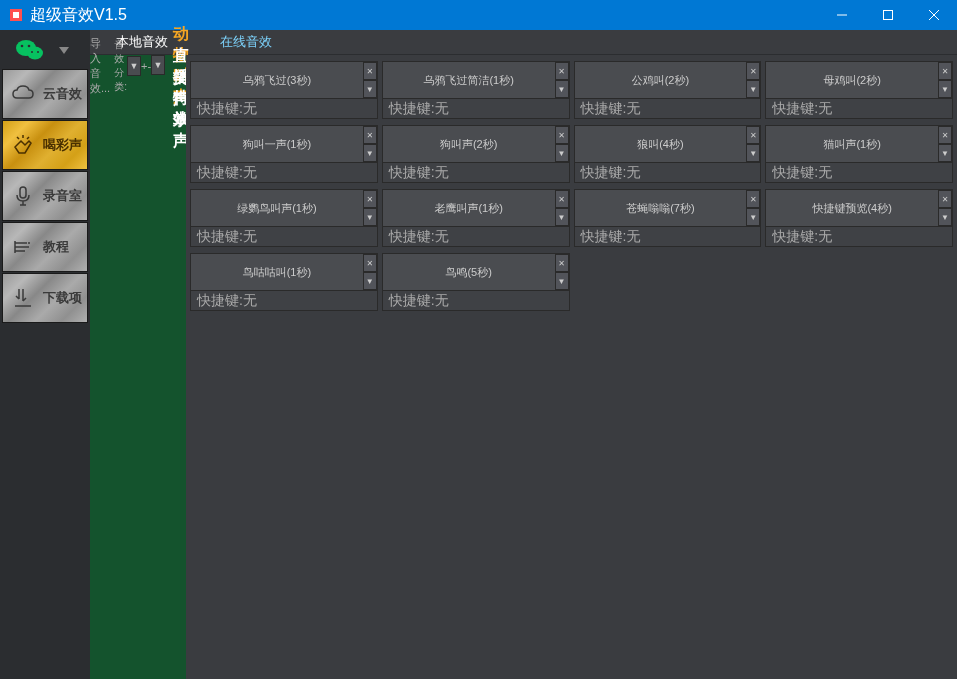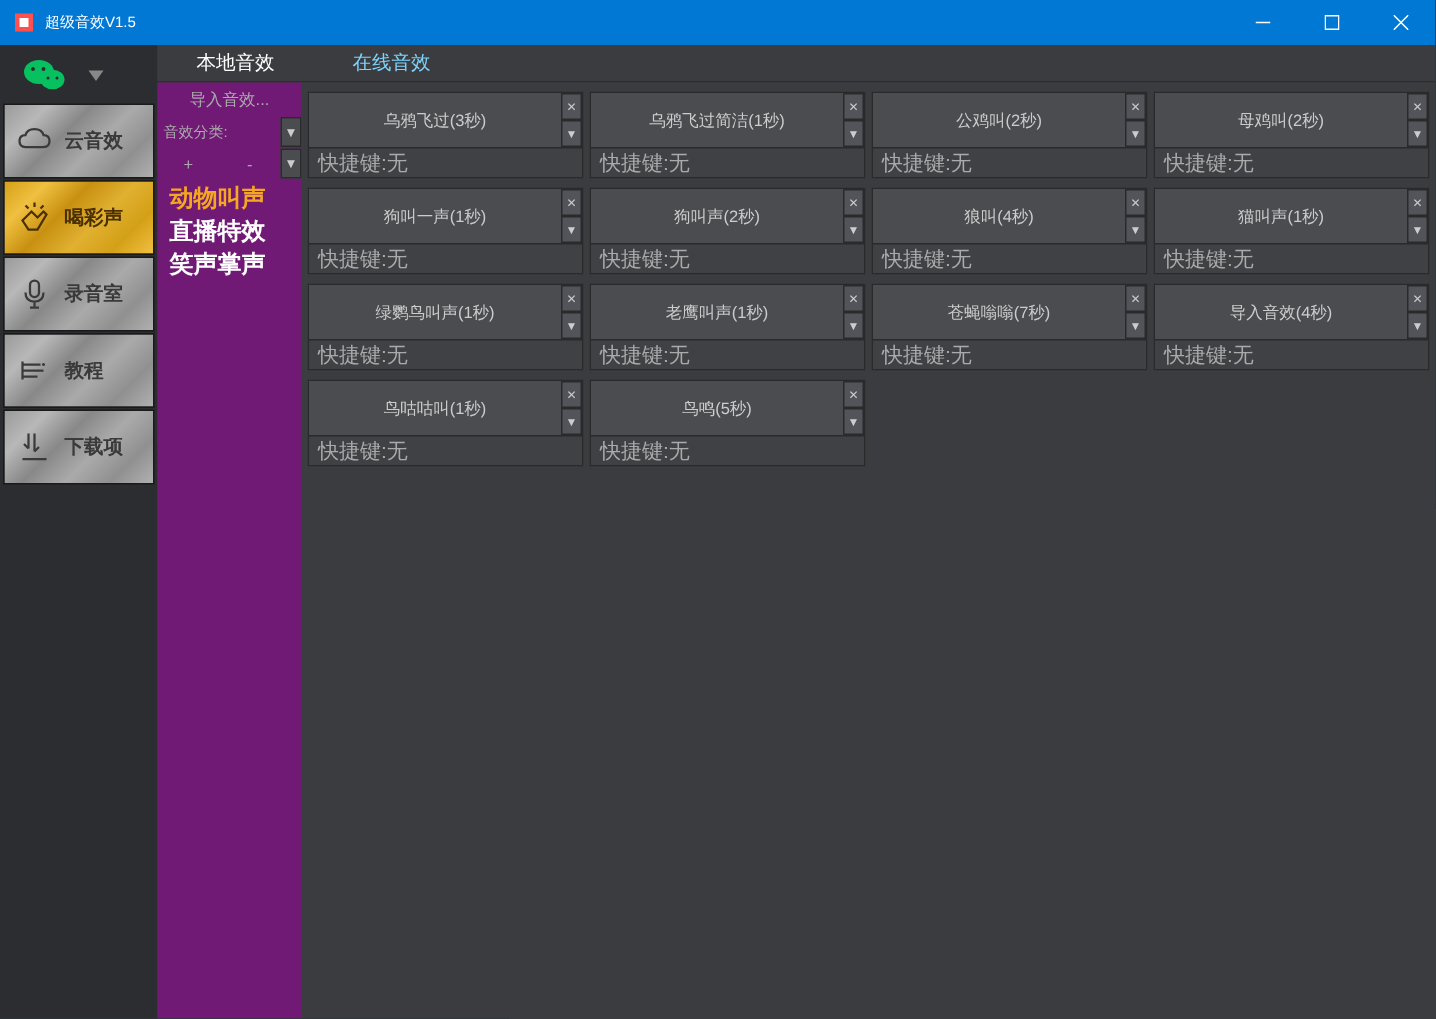--- a/index.html
+++ b/index.html
@@ -1,45 +1,45 @@
 <!DOCTYPE html>
 <html><head>
   <meta charset="utf-8">
   <style>
     * { margin: 0; padding: 0; box-sizing: border-box; font-family: "Microsoft YaHei", sans-serif; }
     body { width: 957px; height: 679px; background: #2b2d30; overflow: hidden; }
     
     .titlebar { height: 30px; background: #0078d4; display: flex; align-items: center; justify-content: space-between; color: #fff; }
     .titlebar-left { display: flex; align-items: center; padding-left: 8px; gap: 6px; }
     .titlebar-icon { width: 16px; height: 16px; }
-    .titlebar-title { font-size: 10px; }
+    .titlebar-title { font-size: 16px; }
     .titlebar-controls { display: flex; }
     .titlebar-btn { width: 46px; height: 30px; display: flex; align-items: center; justify-content: center; color: #fff; cursor: pointer; }
     
     .app-body { display: flex; height: calc(100% - 30px); }
     
-    .main-sidebar { width: 105px; background: #2b2d30; display: flex; flex-direction: column; padding-top: 2px; }
+    .main-sidebar { width: 90px; background: #2b2d30; display: flex; flex-direction: column; padding-top: 2px; }
     .wechat-row { height: 36px; display: flex; align-items: center; padding-left: 16px; gap: 12px; }
     .wechat-icon { width: 28px; height: 24px; }
     .dropdown-arrow { width: 16px; height: 16px; display: flex; align-items: center; justify-content: center; }
     
     .sidebar-btn { height: 50px; margin: 1px 2px; border: 1px solid #1a1a1a; display: flex; align-items: center; padding-left: 8px; gap: 8px; color: #3a3a3a; font-size: 13px; font-weight: bold; cursor: pointer; position: relative; }
     .sidebar-btn.steel { background: linear-gradient(135deg, #9a9a9a 0%, #b8b8b8 20%, #888 40%, #aaa 60%, #909090 80%, #b0b0b0 100%); }
     .sidebar-btn.gold { background: linear-gradient(135deg, #d4a017 0%, #f0c040 20%, #c89010 40%, #e0b030 60%, #d4a017 80%, #f0c040 100%); color: #4a3000; text-align: center; }
     .sidebar-btn-icon { width: 24px; height: 24px; display: flex; align-items: center; justify-content: center; }
     
     .content { flex: 1; display: flex; flex-direction: column; background: #3a3c40; }
     
     .tabs { height: 25px; display: flex; border-bottom: 1px solid #2b2d30; }
     .tab { padding: 0 26px; display: flex; align-items: center; color: #7dd3fc; font-size: 13px; cursor: pointer; }
     .tab.active { background: #3a3c40; color: #fff; }
     
     .content-body { flex: 1; display: flex; }
     
-    .category-panel { width: 96px; background: #701a75; display: flex; flex-direction: column; }
+    .category-panel { width: 96px; background: #14532d; display: flex; flex-direction: row; }
     .import-btn { height: 22px; color: #aaa; font-size: 11px; display: flex; align-items: center; justify-content: center; cursor: pointer; }
     .category-label-row { height: 22px; display: flex; align-items: center; }
     .category-label { flex: 1; color: #aaa; font-size: 10px; padding-left: 4px; }
     .category-arrow-btn { width: 14px; height: 20px; background: #4a4c50; border: 1px solid #2a2a2a; display: flex; align-items: center; justify-content: center; cursor: pointer; font-size: 9px; color: #ccc; }
     .symbol-row { height: 22px; display: flex; }
     .symbol-cell { flex: 1; color: #aaa; font-size: 11px; display: flex; align-items: center; justify-content: center; }
     .category-item { height: 22px; color: #fff; font-size: 16px; display: flex; align-items: center; padding-left: 8px; cursor: pointer; font-weight: bold; }
     .category-item.active { color: #f5a623; }
     
     .sound-grid { flex: 1; padding: 6px 4px; display: grid; grid-template-columns: repeat(4, 1fr); gap: 6px 4px; align-content: start; background: #3a3c40; }
@@ -274,21 +274,21 @@
               <div class="sound-name">苍蝇嗡嗡(7秒)</div>
               <div class="sound-controls">
                 <div class="sound-ctrl-btn">✕</div>
                 <div class="sound-ctrl-btn">▼</div>
               </div>
             </div>
             <div class="sound-hotkey">快捷键:无</div>
           </div>
           <div class="sound-card">
             <div class="sound-card-top">
-              <div class="sound-name">导入音效(4秒)</div>
+              <div class="sound-name">快捷键预览(4秒)</div>
               <div class="sound-controls">
                 <div class="sound-ctrl-btn">✕</div>
                 <div class="sound-ctrl-btn">▼</div>
               </div>
             </div>
             <div class="sound-hotkey">快捷键:无</div>
           </div>
           <div class="sound-card">
             <div class="sound-card-top">
               <div class="sound-name">鸟咕咕叫(1秒)</div>

